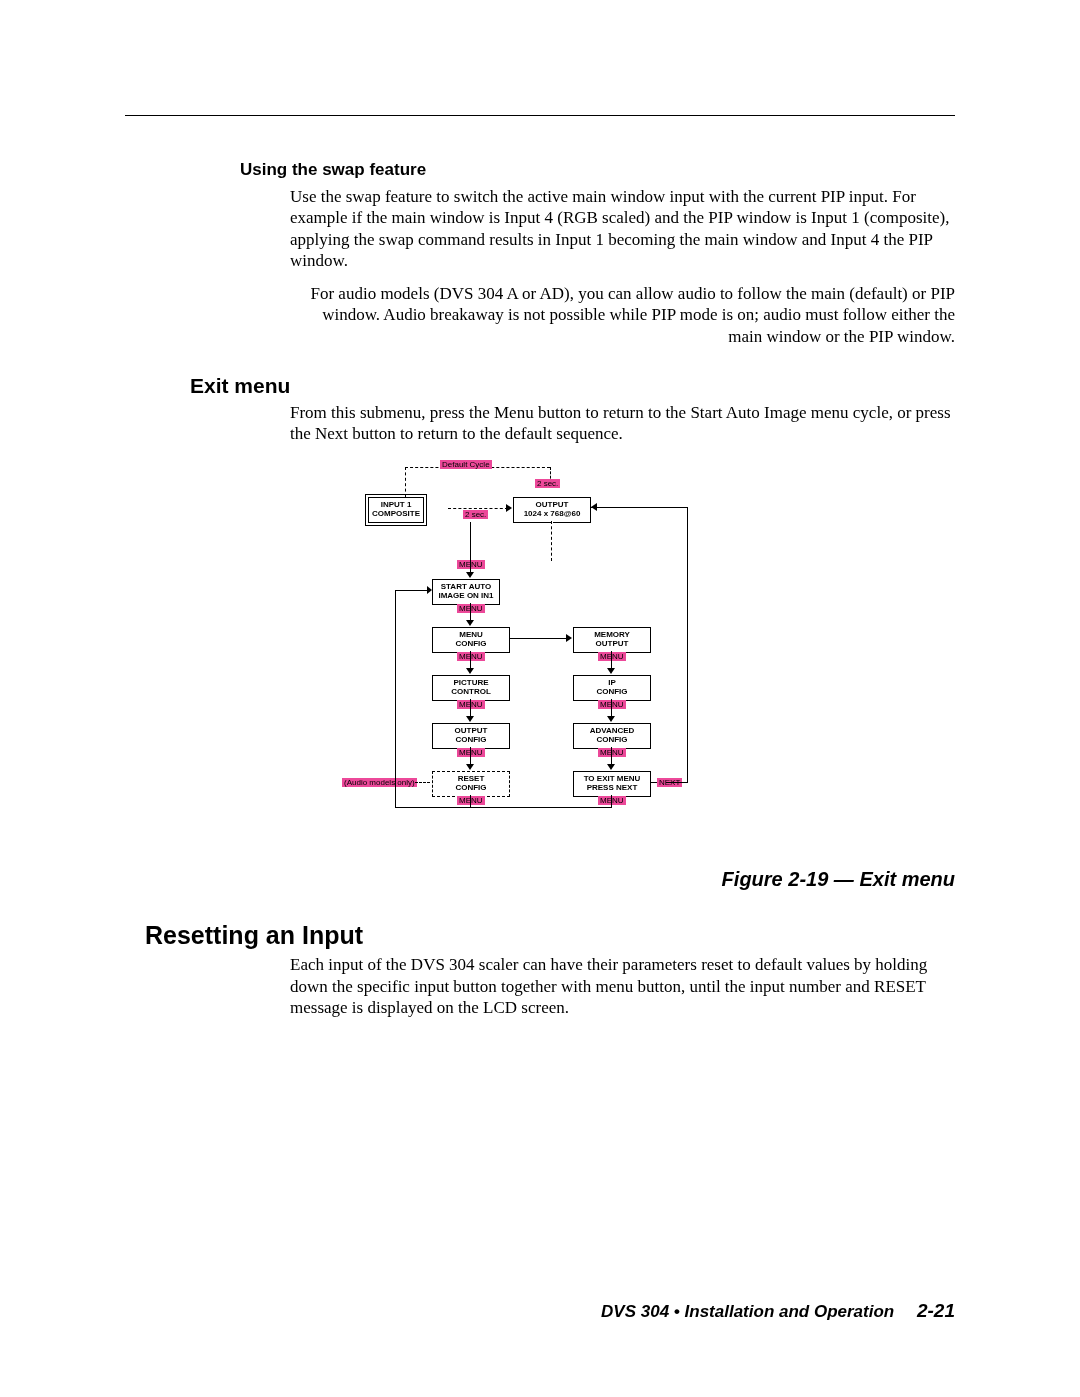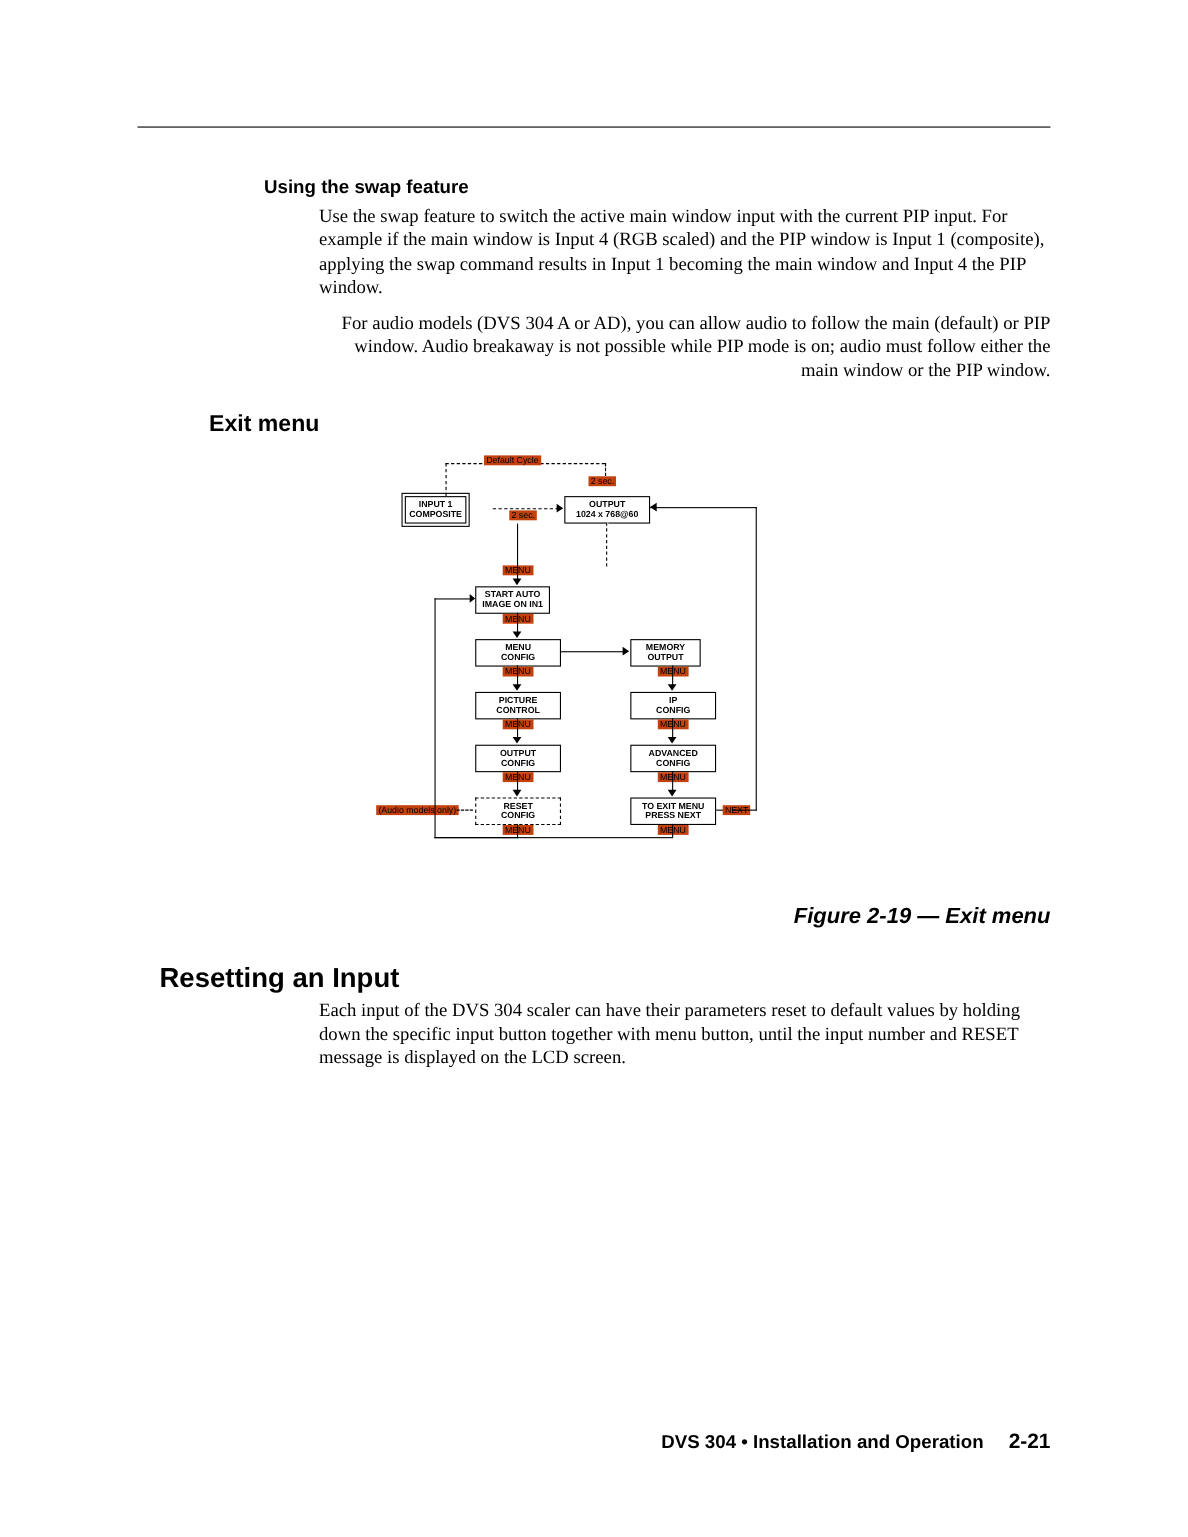--- a/index.html
+++ b/index.html
@@ -65,20 +65,21 @@
     text-align: right;
   }
   .footer {
     position: absolute;
     left: 125px;
     top: 1300px;
     width: 830px;
     text-align: right;
     font-family: Arial, Helvetica, sans-serif;
     font-size: 17px;
+    font-style: italic;
   }
   .footer .pnum {
     font-weight: bold;
     font-size: 19px;
     margin-left: 18px;
   }
   
   .diagram {
     position: relative;
     width: 520px;
@@ -102,21 +103,21 @@
     outline: 1px solid #000;
     outline-offset: 2px;
   }
   .box-dash {
     border-style: dashed;
   }
   .dlabel {
     position: absolute;
     font-size: 8px;
     text-align: center;
-    background: #c2410c;
+    background: #ec4899;
     padding: 0 2px;
   }
   .dline {
     position: absolute;
     background: #000;
   }
   .arrow-down {
     position: absolute;
     width: 0; height: 0;
     border-left: 4px solid transparent;
@@ -153,20 +154,23 @@
   </div>
   <div class="indent-block" style="margin-top:6px;">
     <p class="body-text">Use the swap feature to switch the active main window input with the current PIP input.  For example if the main window is Input 4 (RGB scaled) and the PIP window is Input 1 (composite), applying the swap command results in Input 1 becoming the main window and Input 4 the PIP window.</p>
   </div>
   <div class="indent-block" style="margin-top:12px;text-align:right;">
     <p class="body-text">For audio models (DVS 304 A or AD), you can allow audio to follow the main (default) or PIP window.  Audio breakaway is not possible while PIP mode is on; audio must follow either the main window or the PIP window.</p>
   </div>
 
   <div style="margin-top:27px; margin-left:65px;">
     <p class="section-h2">Exit menu</p>
+  </div>
+  <div class="indent-block" style="margin-top:4px;">
+    <p class="body-text">From this submenu, press the Menu button to return to the Start Auto Image menu cycle, or press the Next button to return to the default sequence.</p>
   </div>
 
   <div class="indent-block">
     <div class="diagram">
 
       <div class="dash-v" style="left:70px; top:15px; height:30px;"></div>
       <div class="dash-h" style="left:70px; top:15px; width:145px;"></div>
       <div class="dlabel" style="left:105px; top:8px;">Default Cycle</div>
       <div class="dash-v" style="left:215px; top:15px; height:16px;"></div>
       <div class="dlabel" style="left:200px; top:27px;">2 sec.</div>
@@ -232,21 +236,21 @@
       <div class="dlabel" style="left:7px; top:326px; font-size:8px;">(Audio models only)</div>
       <div class="dash-h" style="left:80px; top:330px; width:15px;"></div>
       <div class="dlabel" style="left:122px; top:344px;">MENU</div>
       <div class="dline" style="left:135px; top:343px; width:1px; height:12px;"></div>
 
       <div class="dline" style="left:60px; top:355px; width:76px; height:1px;"></div>
       <div class="dline" style="left:60px; top:138px; width:1px; height:218px;"></div>
       <div class="dline" style="left:60px; top:138px; width:35px; height:1px;"></div>
       <div class="arrow-right" style="left:92px; top:134px; border-left-width:5px;"></div>
 
-      <div class="box" style="left:238px; top:175px; width:64px;">
+      <div class="box" style="left:238px; top:175px; width:78px;">
         <span>MEMORY</span><br>
         <span>OUTPUT</span>
       </div>
       <div class="dlabel" style="left:263px; top:200px;">MENU</div>
       <div class="dline" style="left:276px; top:199px; width:1px; height:19px;"></div>
       <div class="arrow-down" style="left:272px; top:216px;"></div>
 
       <div class="box" style="left:238px; top:223px; width:78px;">
         <span>IP</span><br>
         <span>CONFIG</span>

